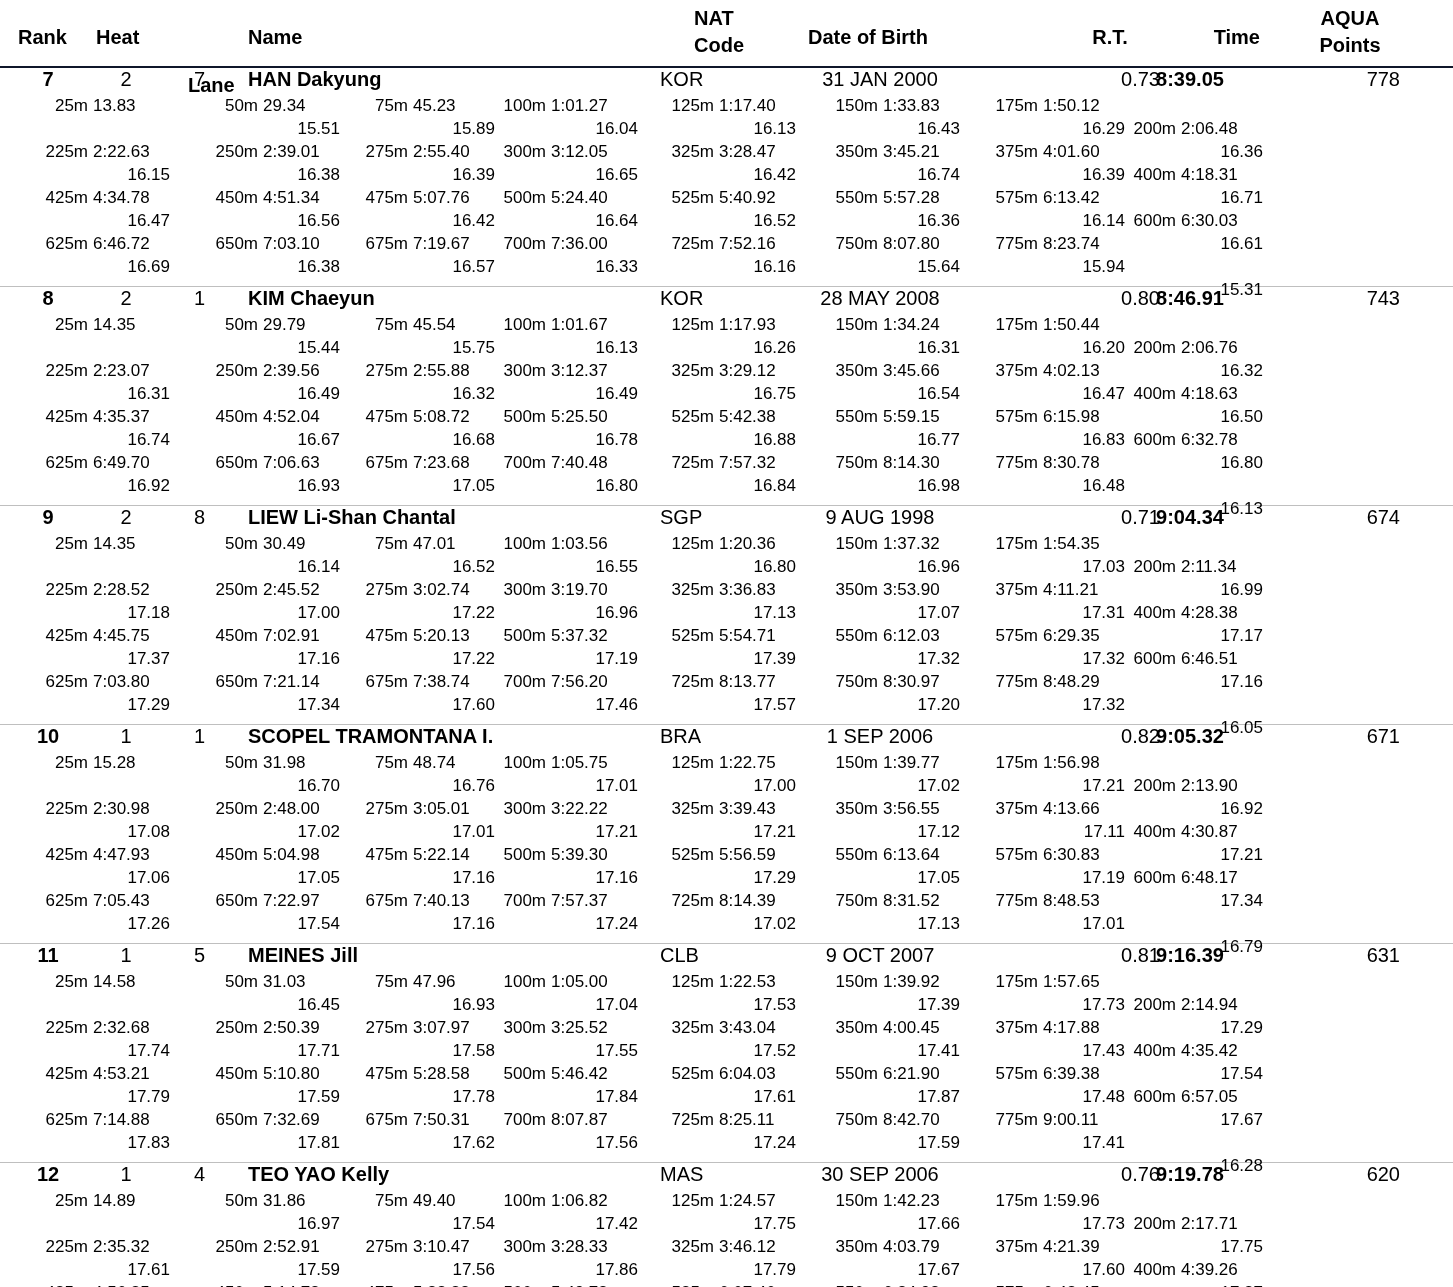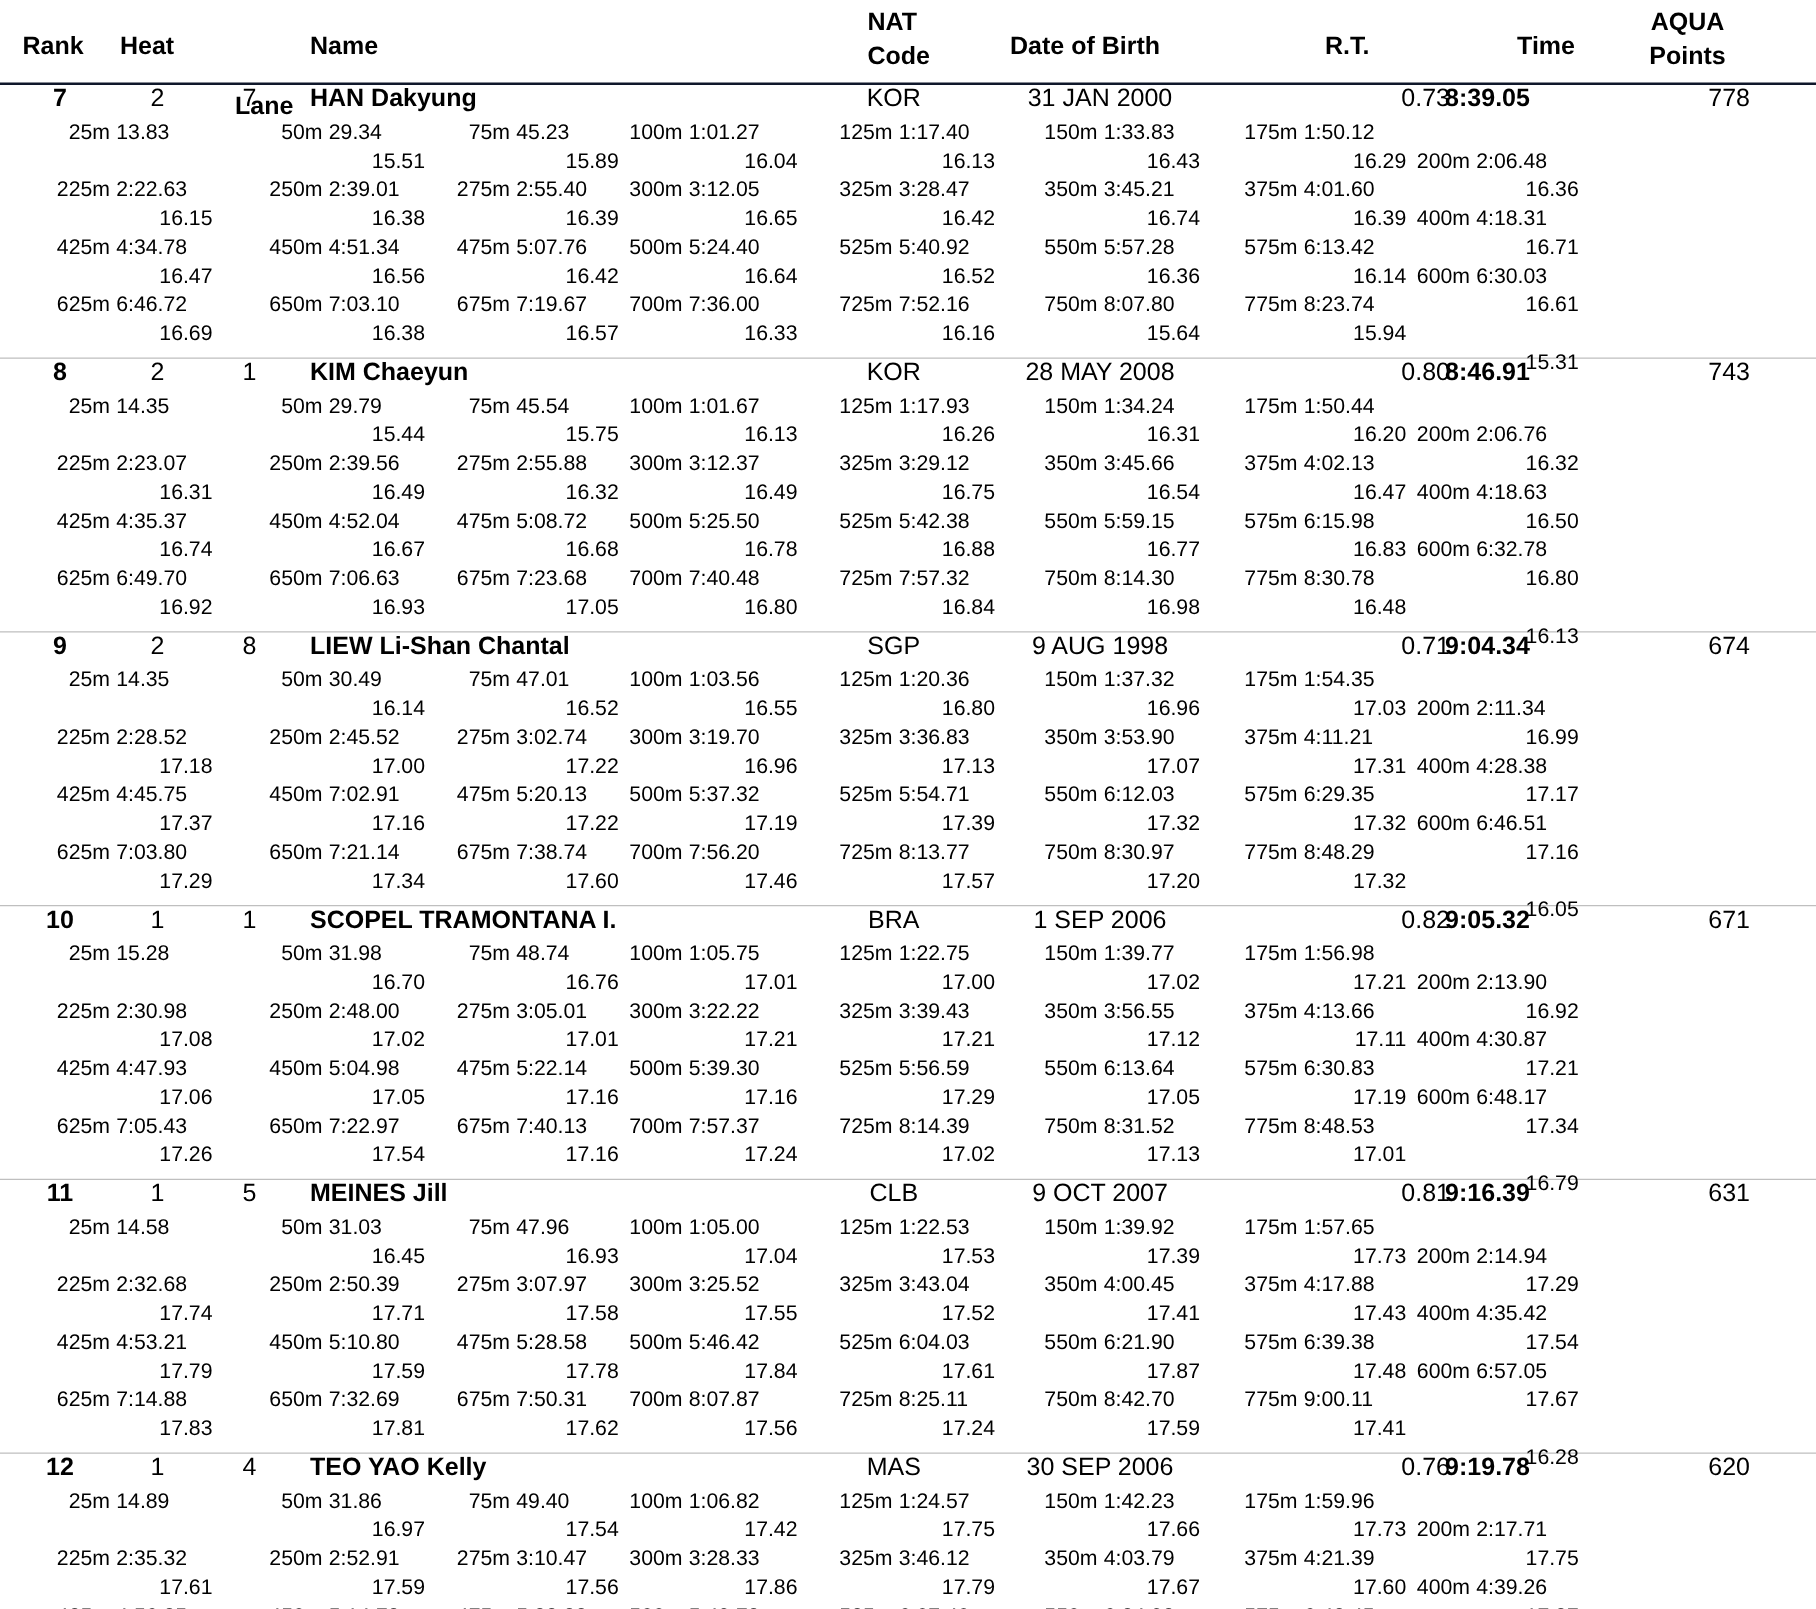--- a/index.html
+++ b/index.html
@@ -29,21 +29,21 @@
     font-weight: bold;
     white-space: pre-line;
     line-height: 1.35;
   }
   .h-rank   { left: 18px;  top: 24px; }
   .h-heat   { left: 96px;  top: 24px; }
   .h-lane   { left: 188px; top: 24px; margin-top: 48px; }
   .h-name   { left: 248px; top: 24px; }
   .h-nat    { left: 694px; top: 5px;  text-align: left; }
   .h-dob    { left: 808px; top: 24px; }
-  .h-rt     { left: 1060px;top: 24px; width: 100px; text-align: left;}
+  .h-rt     { left: 1060px;top: 24px; width: 100px; text-align: center;}
   .h-time   { left: 1175px;top: 24px; width: 85px;  text-align: right;}
   .h-points { left: 1295px;top: 5px;  width: 110px; text-align: center;}
 
   
   .athlete {
     position: relative;
     border-bottom: 1px solid #bfbfbf;
     padding-bottom: 2px;
   }
   .athlete:last-child { border-bottom: none; }
@@ -53,21 +53,21 @@
     height: 28px;
   }
   .res-row .c {
     position: absolute;
     font-size: 20px;
   }
   .rk   { left: 18px;  width: 60px;  text-align: center; font-weight: bold; }
   .ht   { left: 96px;  width: 60px;  text-align: center; }
   .ln   { left: 172px; width: 55px;  text-align: center; }
   .nm   { left: 248px; font-weight: bold; }
-  .nat  { left: 660px; width: 110px; text-align: center; }
+  .nat  { left: 660px; width: 110px; text-align: left; }
   .dob  { left: 790px; width: 180px; text-align: center; }
   .rt   { left: 1000px;width: 160px; text-align: right; }
   .tm   { left: 1120px;width: 140px; text-align: center; font-weight: bold; }
   .pts  { left: 1290px;width: 110px; text-align: right; }
 
   
   .splits { position: relative; }
   .split-line, .diff-line {
     position: relative;
     height: 23px;

